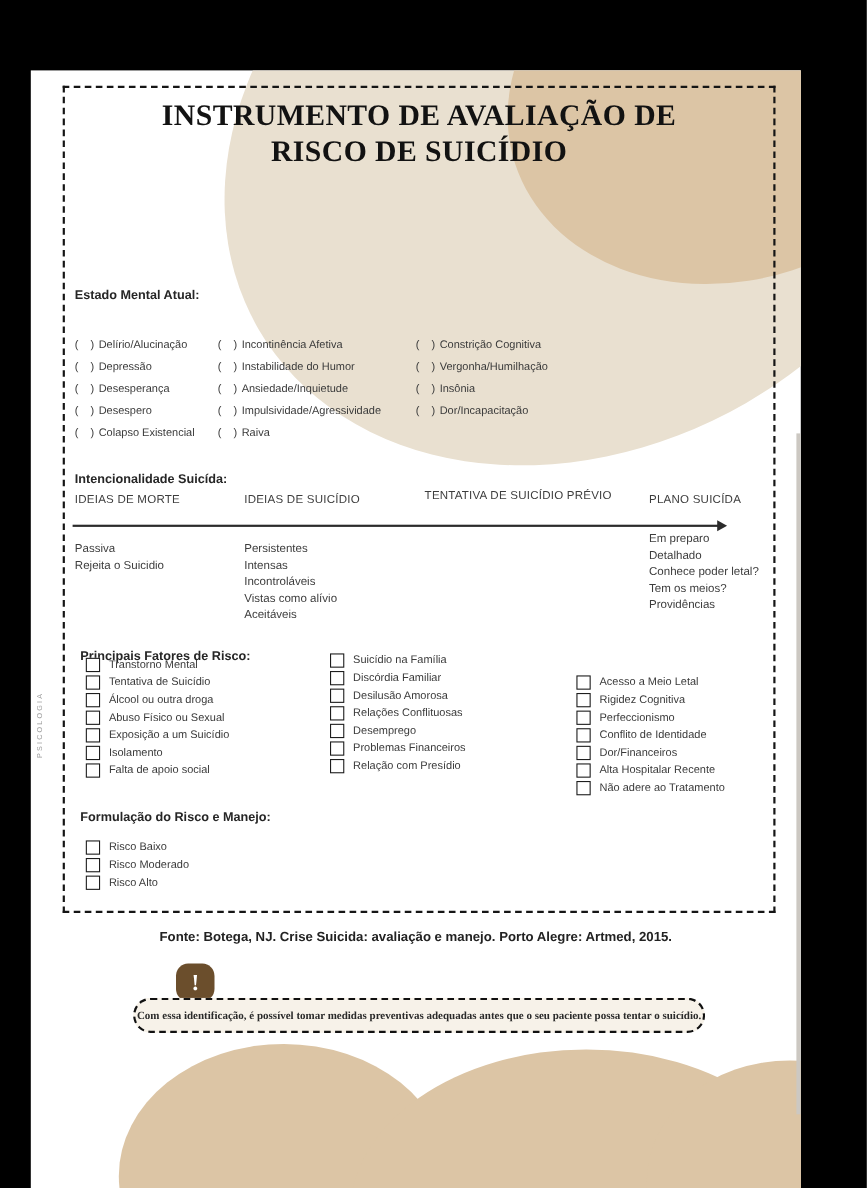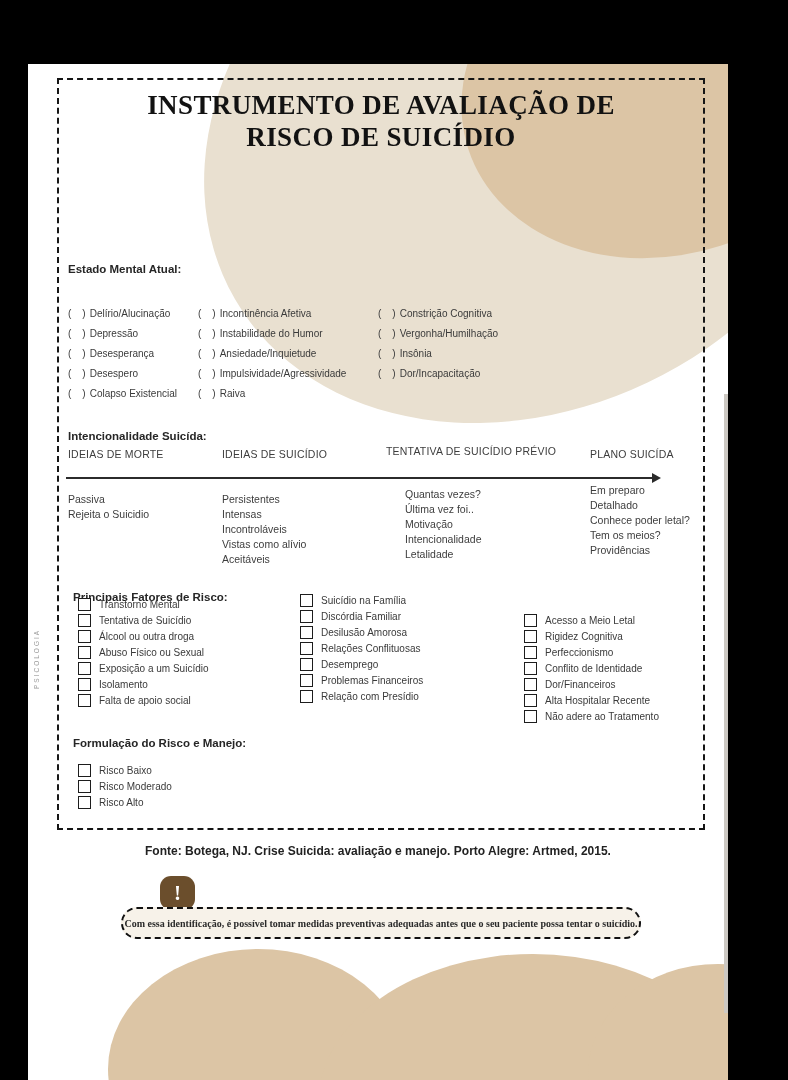--- a/index.html
+++ b/index.html
@@ -155,27 +155,20 @@
         <div>Passiva</div>
         <div>Rejeita o Suicidio</div>
       </div>
     <div class="int-items ii-1">
         <div>Persistentes</div>
         <div>Intensas</div>
         <div>Incontroláveis</div>
         <div>Vistas como alívio</div>
         <div>Aceitáveis</div>
       </div>
-    <div class="int-items ii-2">
-        <div>Quantas vezes?</div>
-        <div>Última vez foi..</div>
-        <div>Motivação</div>
-        <div>Intencionalidade</div>
-        <div>Letalidade</div>
-      </div>
     <div class="int-items ii-3">
         <div>Em preparo</div>
         <div>Detalhado</div>
         <div>Conhece poder letal?</div>
         <div>Tem os meios?</div>
         <div>Providências</div>
       </div>
 
     <div class="sec-heading h-fatores">Principais Fatores de Risco:</div>
     <div class="fr-col fr-col-0">

